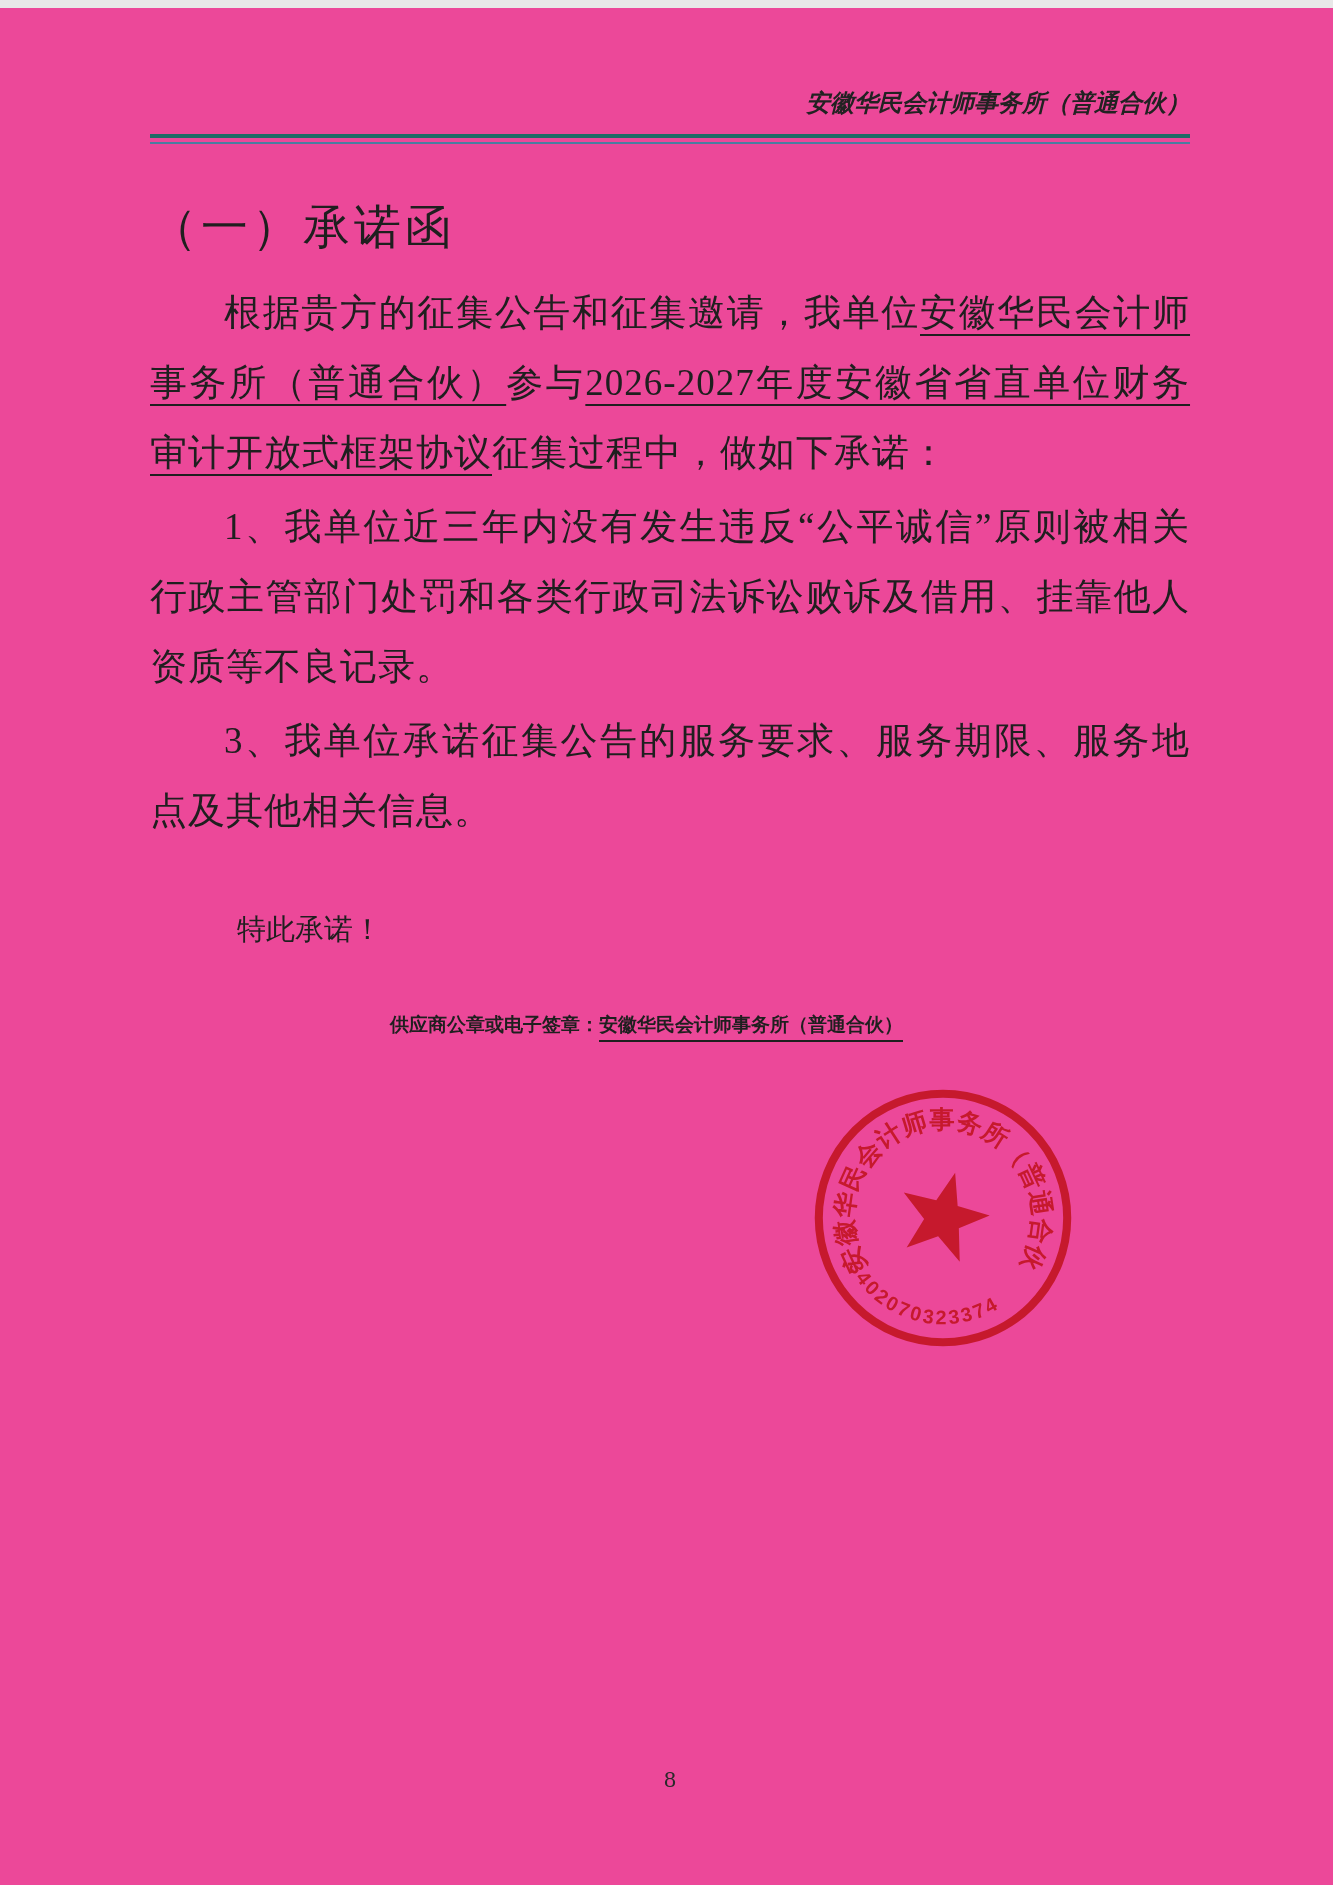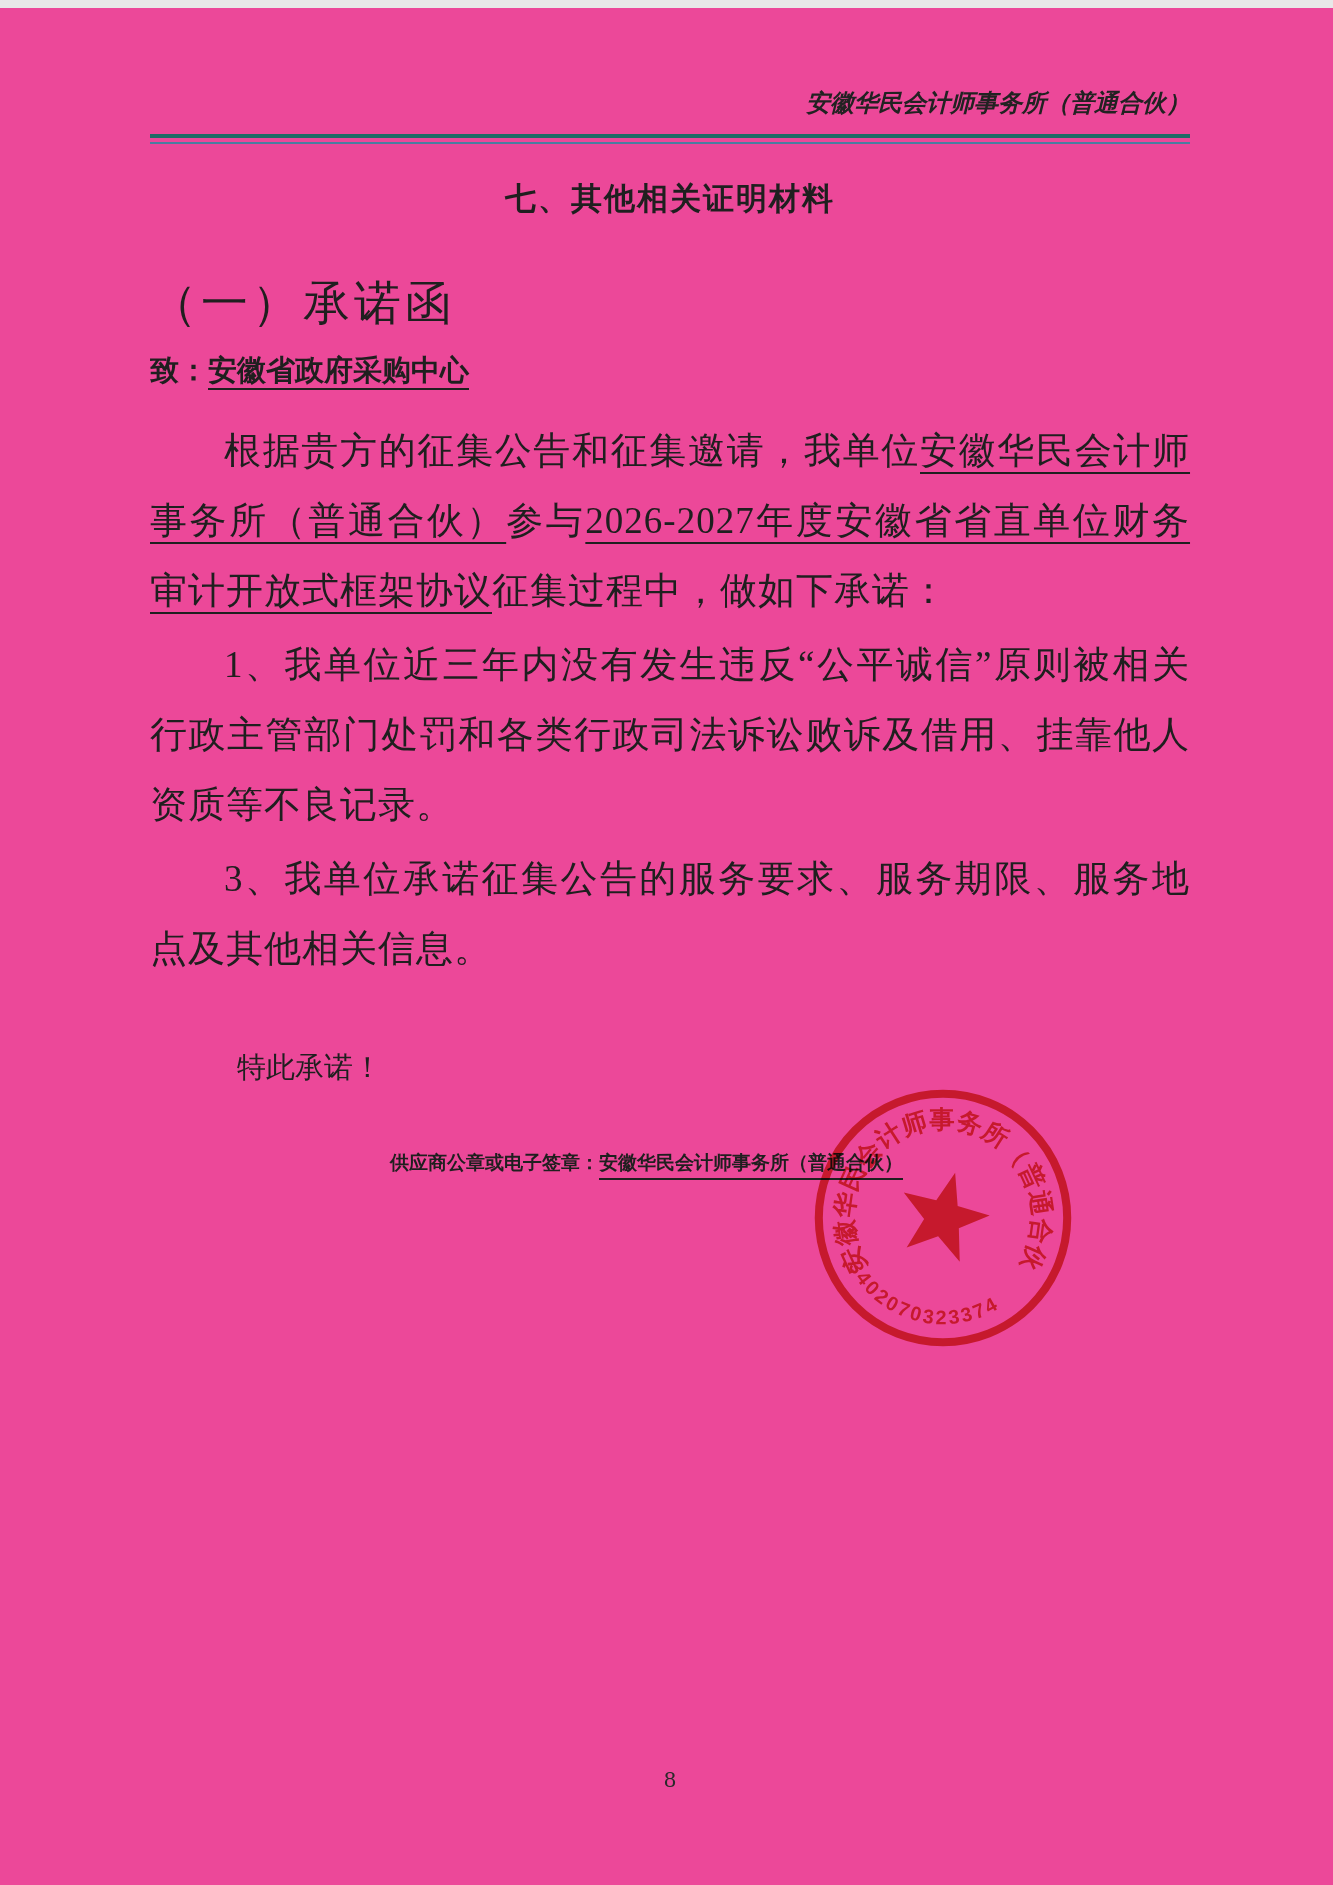--- a/index.html
+++ b/index.html
@@ -113,27 +113,23 @@
 <div class="page">
   <div class="content">
 
     <div class="header-company">安徽华民会计师事务所（普通合伙）</div>
 
     <div class="double-rule">
       <div class="rule-a"></div>
       <div class="rule-b"></div>
     </div>
 
-    <div class="section-title">七、其他相关证明材料</div>
 
     <div class="doc-title">（一）承诺函</div>
 
-    <div class="salutation">
-      <span>致：</span><span class="recipient">安徽省政府采购中心</span>
-    </div>
 
     <p class="para p-intro"><span>根据贵方的征集公告和征集邀请，我单位</span><span class="u">安徽华民会计师事务所（普通合伙）</span><span>参与</span><span class="u">2026-2027年度安徽省省直单位财务审计开放式框架协议</span><span>征集过程中，做如下承诺：</span></p>
 
 
     <p class="para p-item2">1、我单位近三年内没有发生违反“公平诚信”原则被相关行政主管部门处罚和各类行政司法诉讼败诉及借用、挂靠他人资质等不良记录。</p>
 
     <p class="para p-item3">3、我单位承诺征集公告的服务要求、服务期限、服务地点及其他相关信息。</p>
 
     <div class="closing">特此承诺！</div>
 

